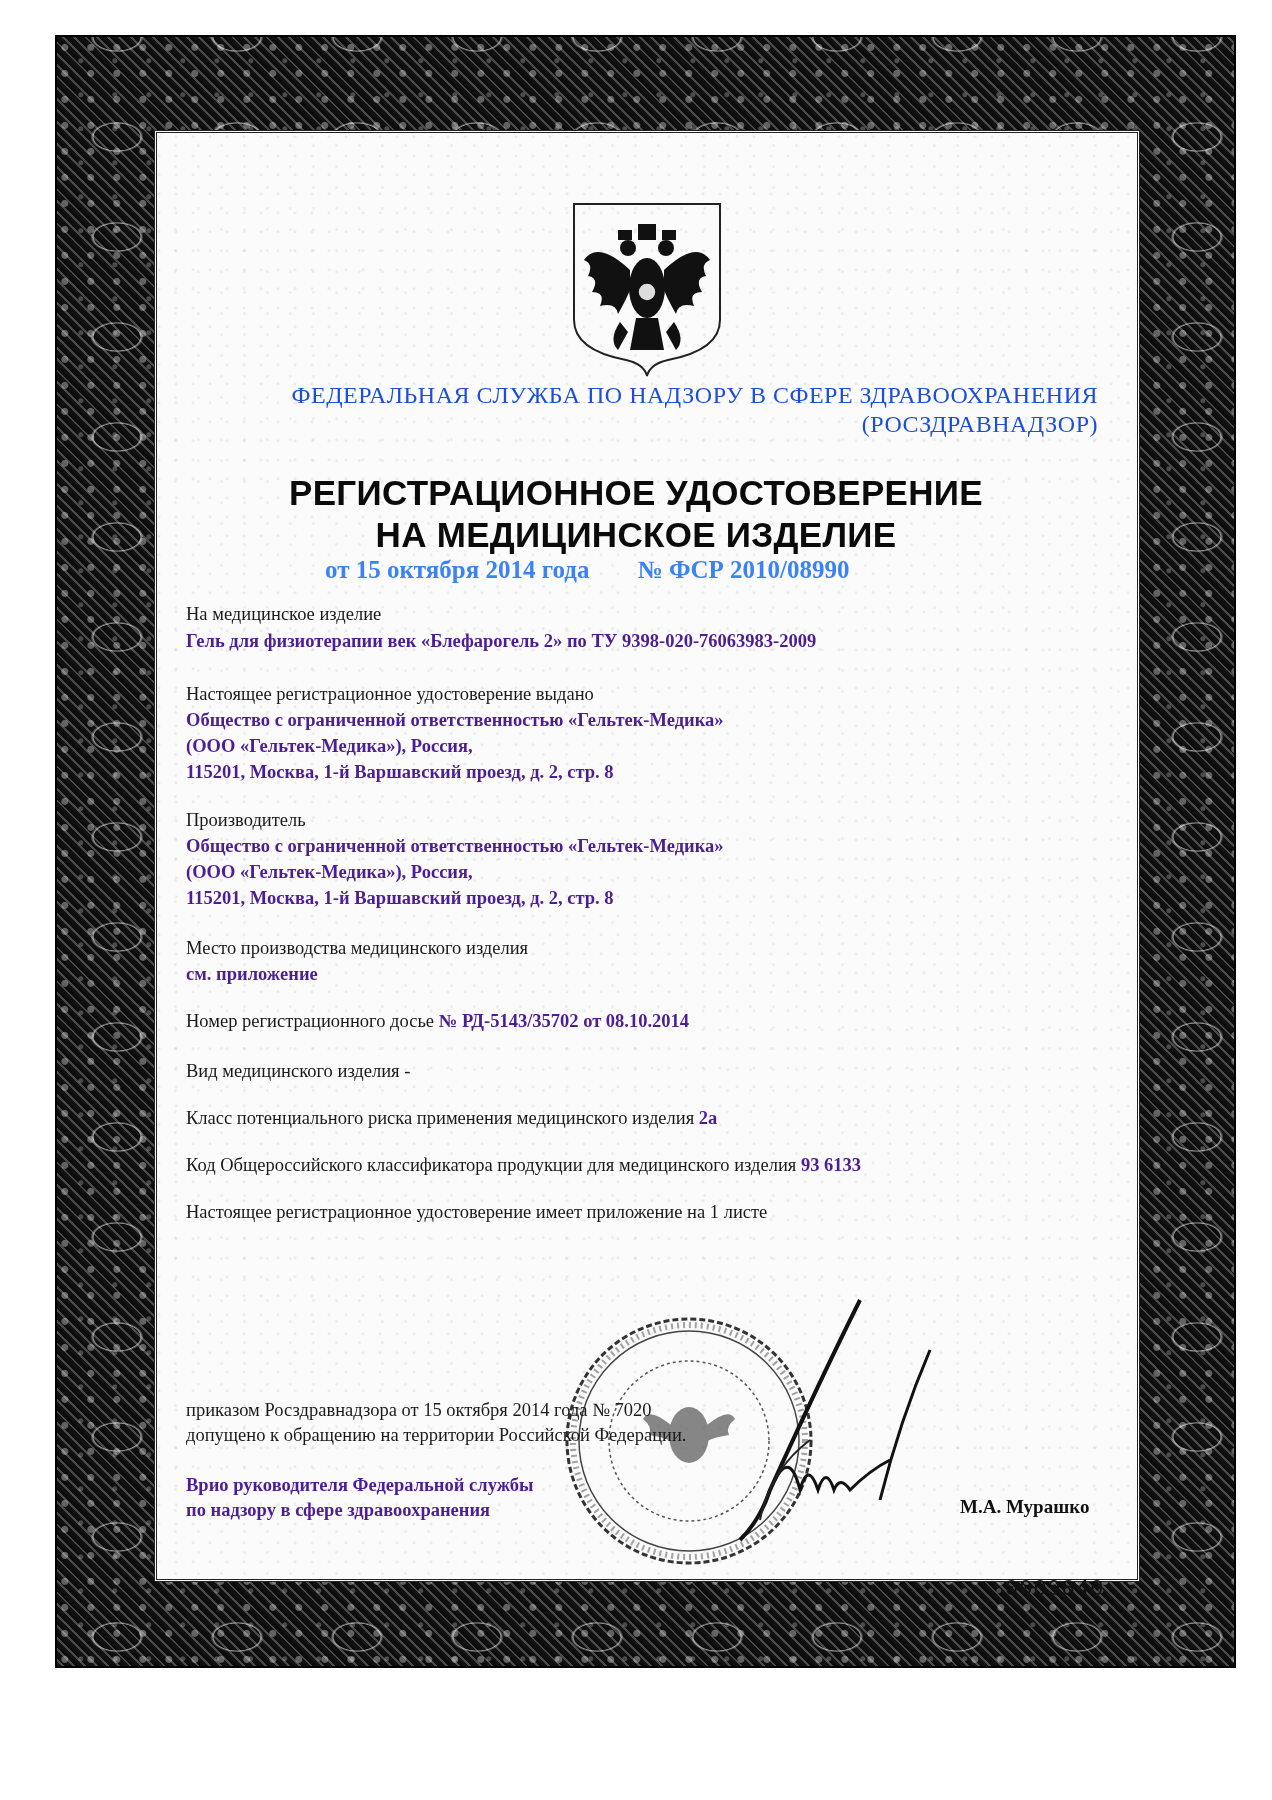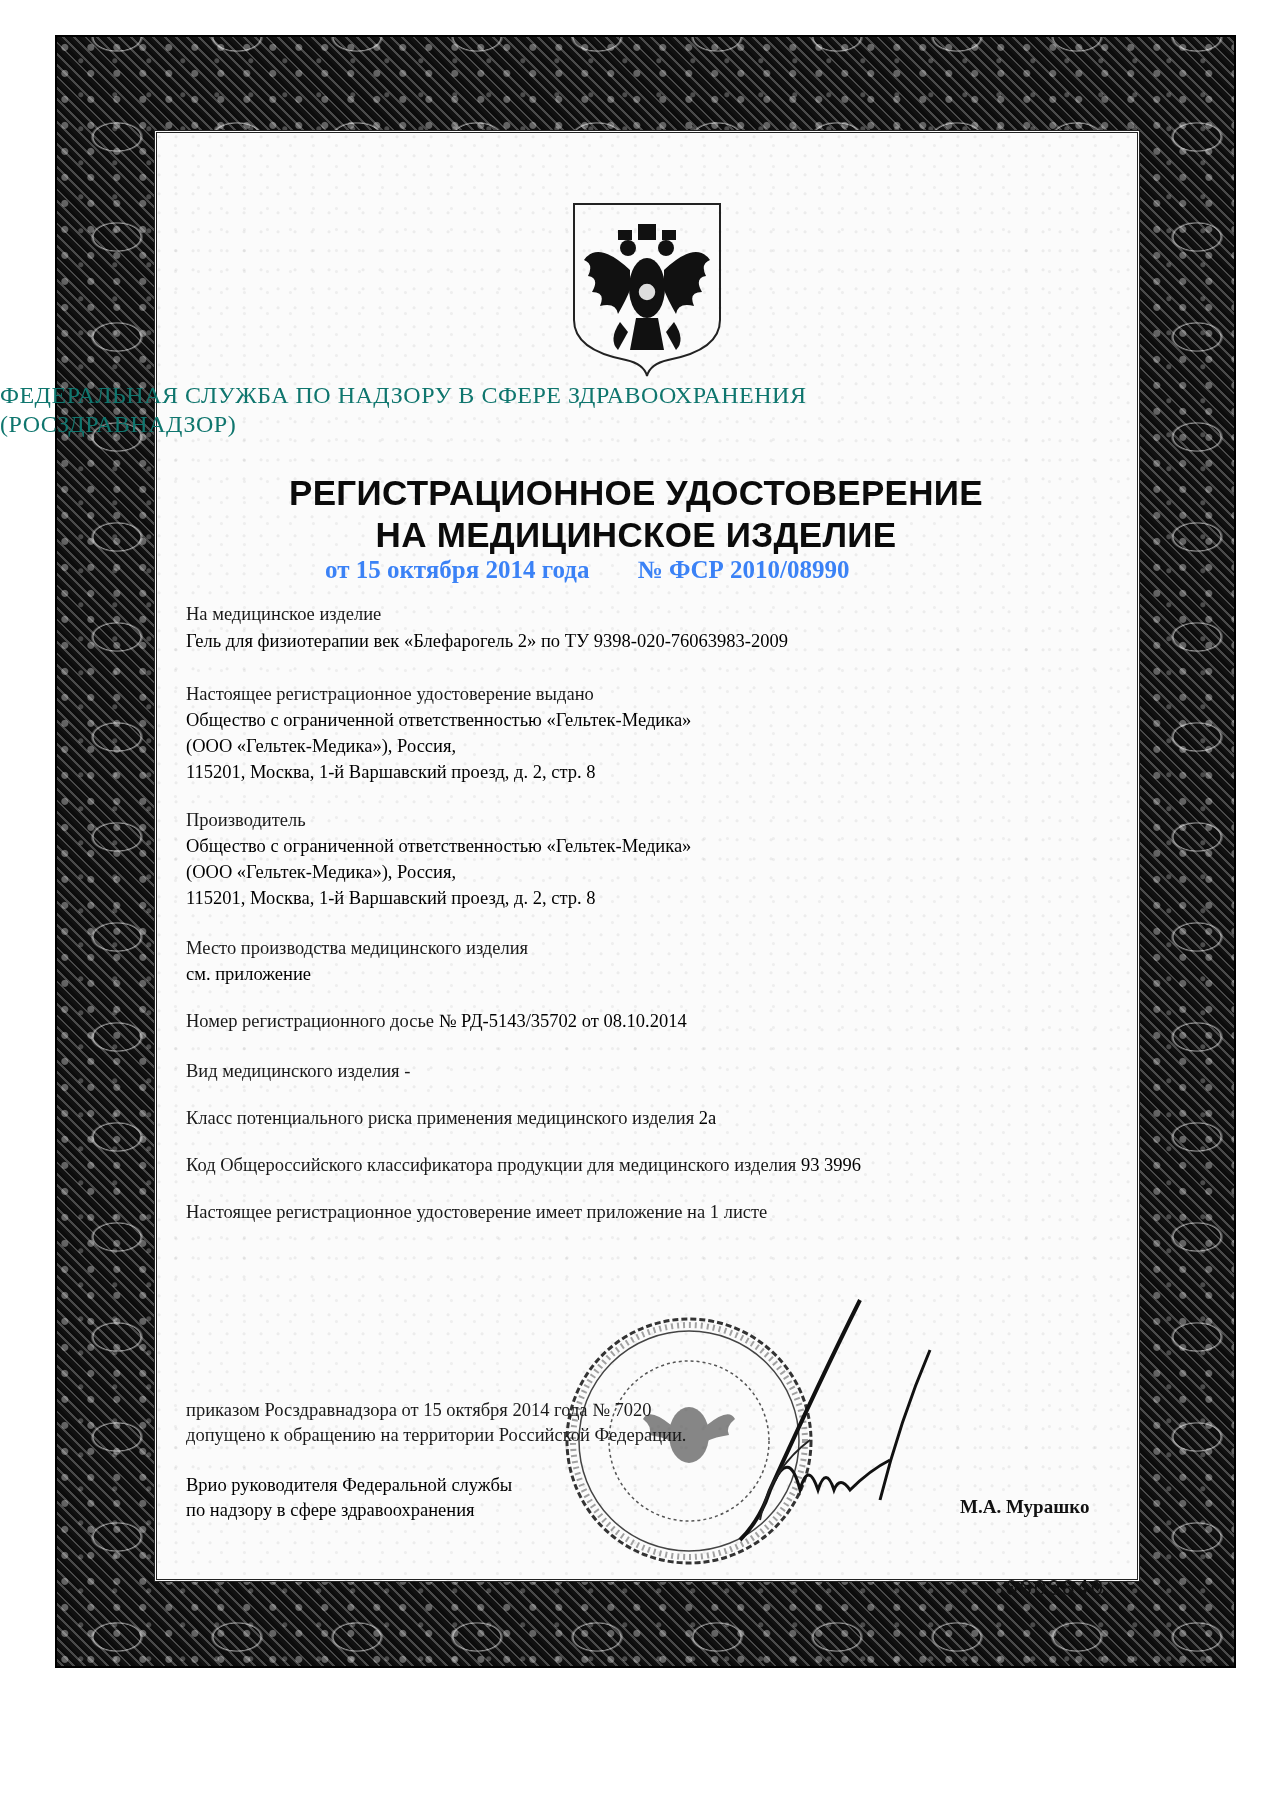--- a/index.html
+++ b/index.html
@@ -28,39 +28,39 @@
       box-sizing: border-box;
       background-image:
         radial-gradient(circle at 12% 20%, rgba(0,0,0,0.06) 0 1px, transparent 2px),
         radial-gradient(circle at 80% 60%, rgba(0,0,0,0.05) 0 1px, transparent 2px);
       background-size: 17px 19px, 23px 21px;
     }
     .emblem {
       position: absolute; left: 568px; top: 200px; width: 158px; height: 178px;
     }
     .agency {
-      position: absolute; left: 0; width: 1098px; text-align: left;
-      font-family: "Liberation Serif", serif; font-size: 24px; letter-spacing: 0.5px; color: #0f766e;
+      position: absolute; left: 0; width: 1098px; text-align: right;
+      font-family: "Liberation Serif", serif; font-size: 24px; letter-spacing: 0.5px; color: #1d4ed8;
     }
     .agency-1 { top: 382px; }
     .agency-2 { top: 411px; }
     .title {
       position: absolute; left: 0; width: 1272px; text-align: center;
       font-family: "Liberation Sans", sans-serif; font-weight: bold; font-size: 35px; color: #0b0b0b;
       letter-spacing: 0.3px;
     }
     .title-1 { top: 473px; }
     .title-2 { top: 515px; }
     .subtitle {
       position: absolute; left: 325px; top: 556px; width: 680px;
       font-weight: bold; font-size: 25px; color: #3b82f6; white-space: nowrap;
     }
     .subtitle .num { margin-left: 42px; }
     .field { position: absolute; left: 186px; font-size: 18.5px; white-space: nowrap; color: #1a1a1a; }
-    .bold { font-weight: normal; color: #000000; text-align: center; }
+    .bold { font-weight: bold; color: #4c1d95; text-align: center; }
     .stamp {
       position: absolute; left: 563px; top: 1315px; width: 252px; height: 252px;
     }
     .signature { position: absolute; left: 700px; top: 1290px; width: 350px; height: 260px; }
     .serial {
       position: absolute; left: 1005px; top: 1549px; font-family: "Liberation Mono", monospace;
       font-size: 22px; letter-spacing: 1px; color: #111; margin-top: 28px;
     }
     .signer { position: absolute; left: 960px; top: 1496px; font-weight: bold; font-size: 19px; text-align: right; }
   </style>
@@ -125,21 +125,21 @@
   <span>-</span>
 </div>
 
 <div class="field" style="top:1108px">
   <span>Класс потенциального риска применения медицинского изделия</span>
   <span class="bold">2а</span>
 </div>
 
 <div class="field" style="top:1155px">
   <span>Код Общероссийского классификатора продукции для медицинского изделия</span>
-  <span class="bold">93 3996</span>
+  <span class="bold">93 6133</span>
 </div>
 
 <div class="field" style="top:1202px">Настоящее регистрационное удостоверение имеет приложение на 1 листе</div>
 
 <svg class="stamp" viewBox="0 0 252 252">
   <circle cx="126" cy="126" r="122" fill="none" stroke="#333" stroke-width="3" stroke-dasharray="6 3"></circle>
   <circle cx="126" cy="126" r="110" fill="none" stroke="#444" stroke-width="1.5"></circle>
   <circle cx="126" cy="126" r="80" fill="none" stroke="#555" stroke-width="1.5" stroke-dasharray="3 3"></circle>
   <circle cx="126" cy="126" r="116" fill="none" stroke="#666" stroke-width="6" stroke-dasharray="2 4" opacity="0.6"></circle>
   <g fill="#555" opacity="0.7">

